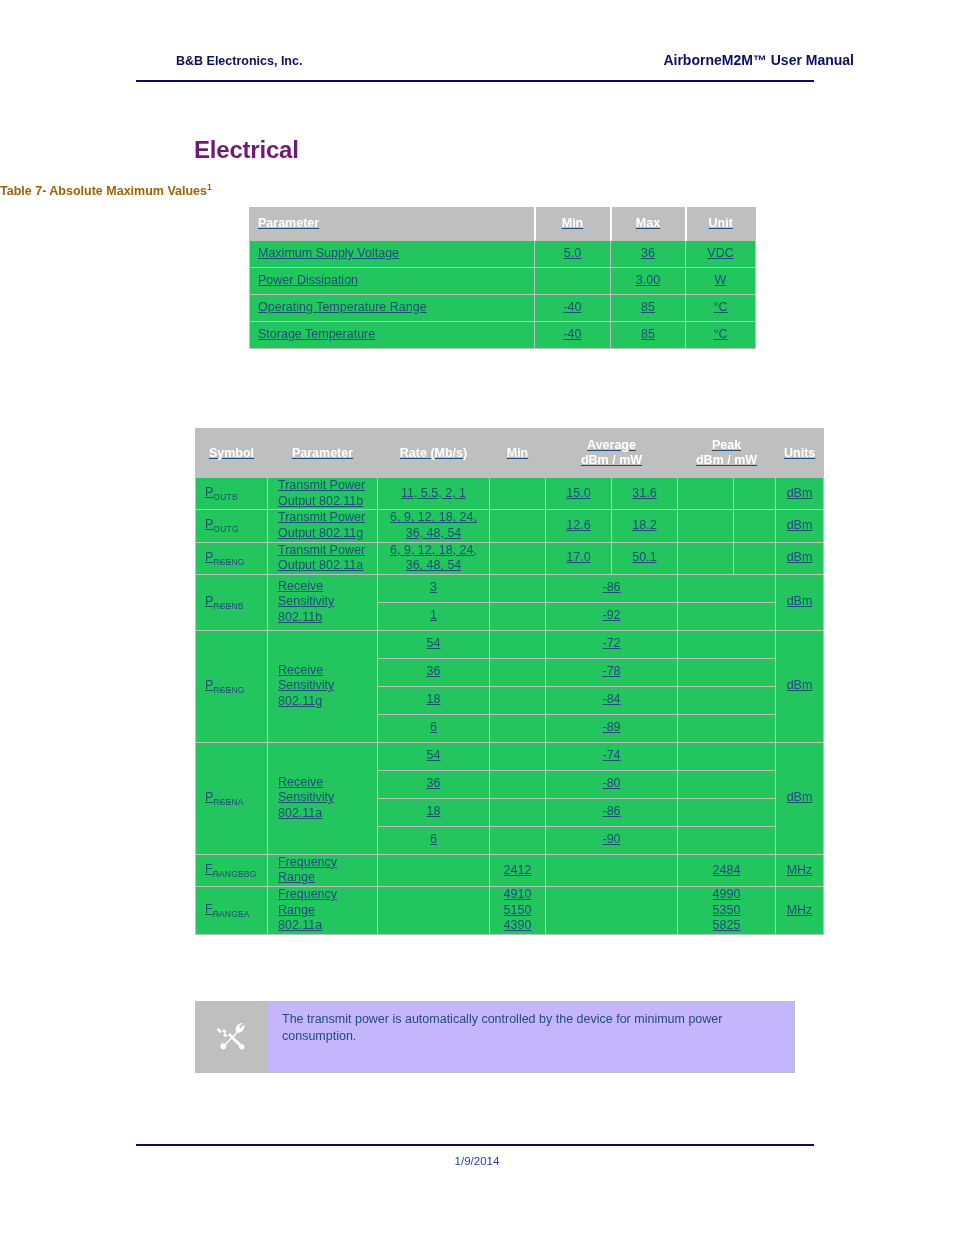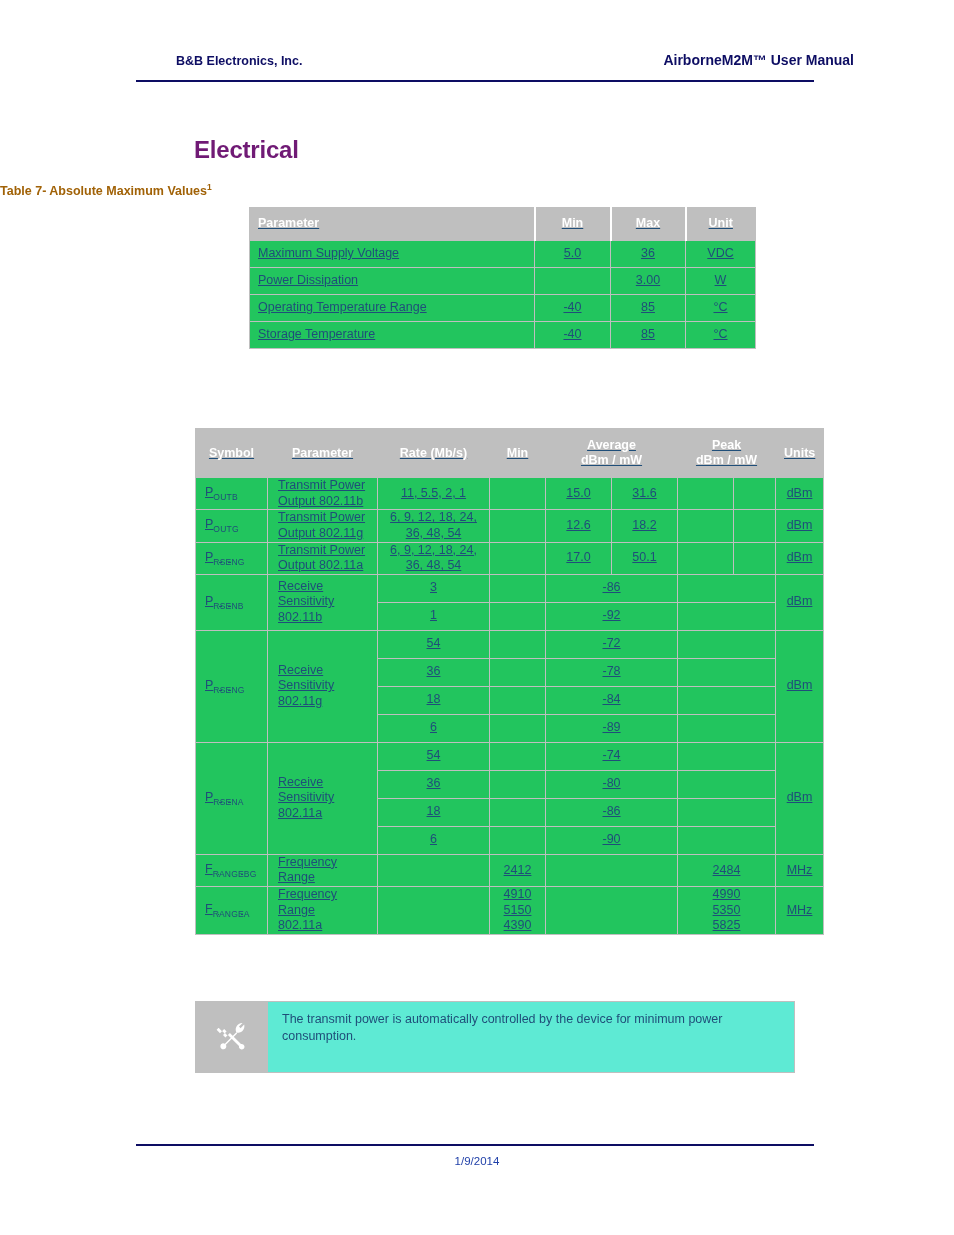--- a/index.html
+++ b/index.html
@@ -144,21 +144,21 @@
   
   .note-box {
     position: absolute;
     left: 195px;
     top: 1001px;
     width: 600px;
     height: 72px;
     border: 1px solid #bfbfbf;
     box-sizing: border-box;
     display: flex;
-    background: #5eead4;
+    background: #c4b5fd;
   }
   .note-icon-cell {
     width: 72px;
     flex: 0 0 72px;
     background: #bfbfbf;
     display: flex;
     align-items: center;
     justify-content: center;
   }
   .note-body {

